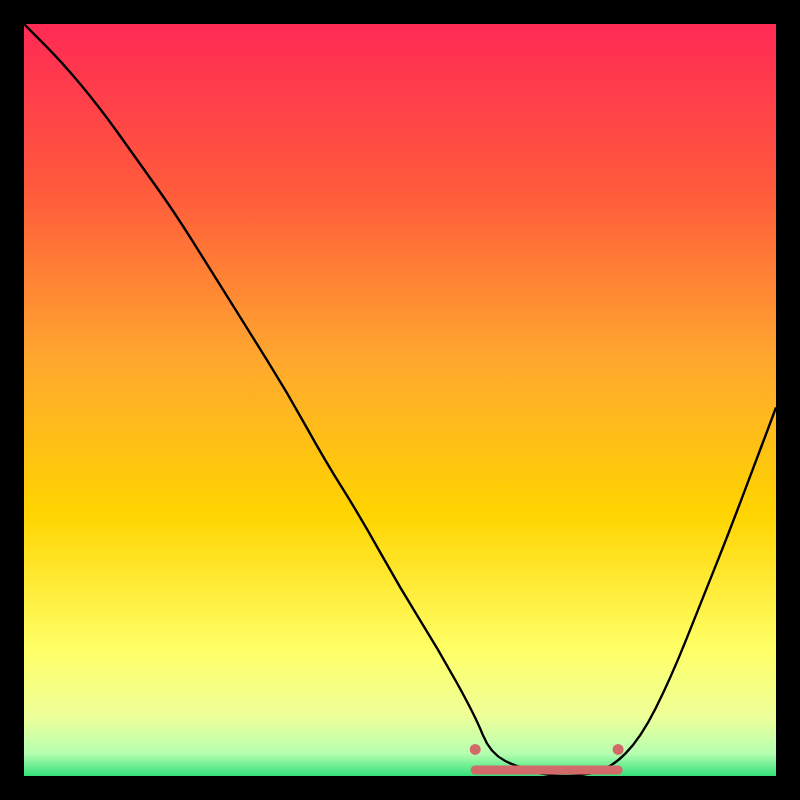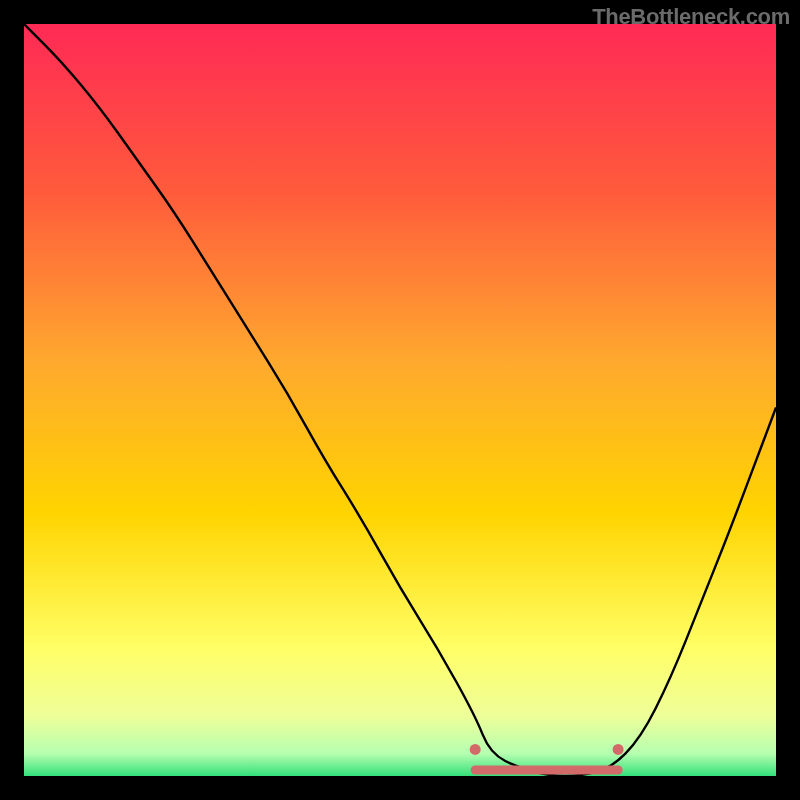--- a/index.html
+++ b/index.html
@@ -45,21 +45,20 @@
     fill: none;
     stroke: #d36a6a;
     stroke-width: 9;
     stroke-linecap: round;
   }
 </style>
 </head>
 <body>
 
 <div class="frame">
-  <div class="watermark">TheBottleneck.com</div>
 
   <div class="plot-area">
     <svg viewBox="0 0 752 752">
       <defs>
         <linearGradient id="bgGrad" x1="0" y1="0" x2="0" y2="1">
           <stop offset="0%" stop-color="#ff2a55"></stop>
           <stop offset="22%" stop-color="#ff5a3c"></stop>
           <stop offset="45%" stop-color="#ffa92e"></stop>
           <stop offset="65%" stop-color="#ffd400"></stop>
           <stop offset="83%" stop-color="#ffff66"></stop>

